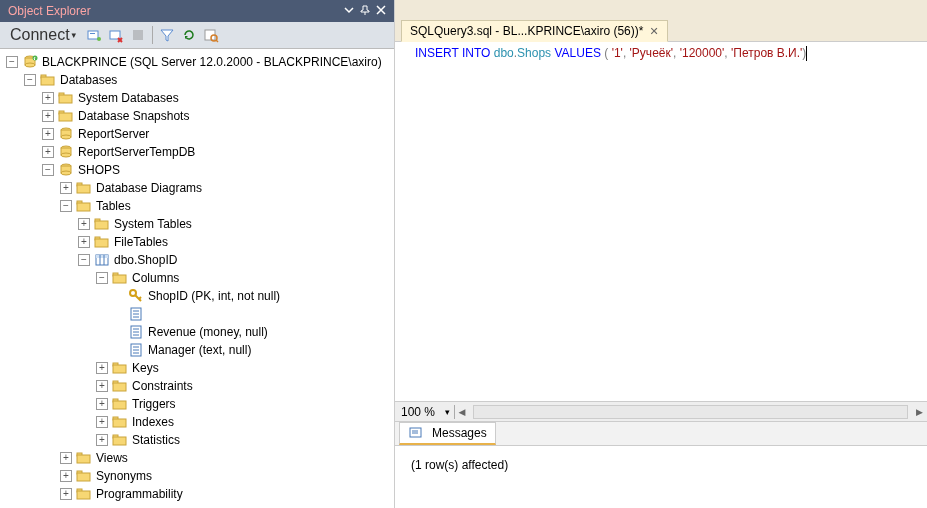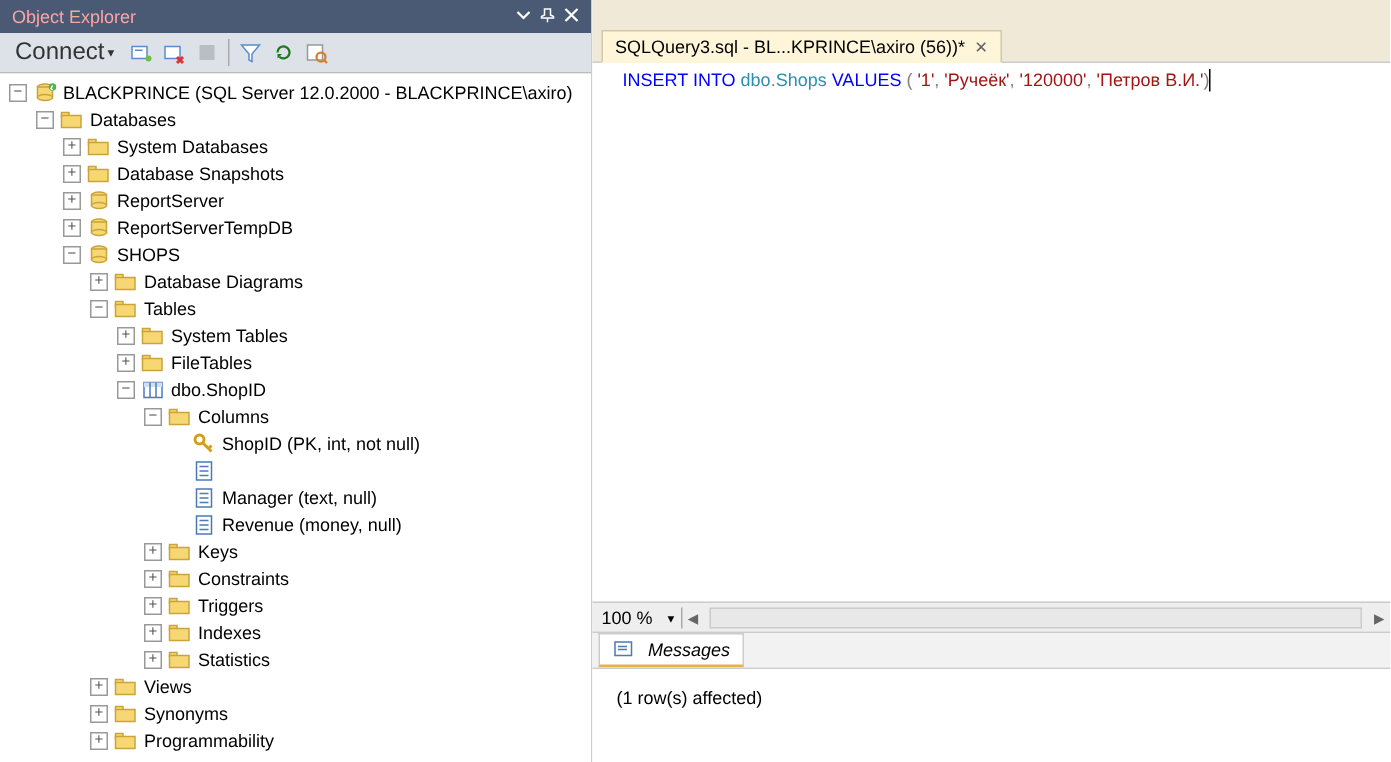--- a/index.html
+++ b/index.html
@@ -29,21 +29,21 @@
   .kw { color: #0000ff; }
   .obj { color: #2b91af; }
   .op { color: #808080; }
   .str { color: #a31515; }
   .cursor-caret { display: inline-block; width: 0; border-left: 1px solid #000; height: 15px; vertical-align: middle; }
   .zoom-bar { display: flex; align-items: center; border-top: 1px solid #ccc; background: #eee; height: 20px; font-size: 11px; }
   .zoom-val { padding: 0 6px; }
   .zoom-dd { font-size: 9px; padding: 0 4px; }
   .scroll-track { flex: 1; height: 14px; background: #e8e8e8; border: 1px solid #ccc; position: relative; margin: 2px 4px; }
   .msg-tabbar { display: flex; border-top: 1px solid #ccc; background: #f2f2f2; height: 24px; align-items: flex-end; padding-left: 4px; }
-  .msg-tab { background: #fff; border: 1px solid #ccc; border-bottom: 2px solid #e8b24a; padding: 2px 8px; font-size: 12px; display: flex; align-items: center; gap: 4px; font-style: italic; }
+  .msg-tab { background: #fff; border: 1px solid #ccc; border-bottom: 2px solid #e8b24a; padding: 2px 8px; font-size: 12px; display: flex; align-items: center; gap: 4px; }
   .msg-body { background: #fff; padding: 12px 16px; font-family: Consolas, monospace; font-size: 12px; height: 63px; border-top: 1px solid #ccc; }
 </style>
 </head>
 <body>
 
 <div class="left-pane">
   <div class="oe-title">
     <span>Object Explorer</span>
     <span class="oe-title-buttons">
       <span><svg viewBox="0 0 10 10">
@@ -259,32 +259,32 @@
     </div>
     <div class="tnode" style="padding-left:128px">
       <span class="ticon">
           <svg width="16" height="16">
             <rect x="3" y="2" width="10" height="12" fill="#fff" stroke="#4a7ab8"></rect>
             <line x1="5" y1="5" x2="11" y2="5" stroke="#4a7ab8"></line>
             <line x1="5" y1="8" x2="11" y2="8" stroke="#4a7ab8"></line>
             <line x1="5" y1="11" x2="11" y2="11" stroke="#4a7ab8"></line>
           </svg>
         </span>
-      <span class="tlabel">Manager (text, null)</span>
+      <span class="tlabel">Revenue (money, null)</span>
     </div>
     <div class="tnode" style="padding-left:128px">
       <span class="ticon">
           <svg width="16" height="16">
             <rect x="3" y="2" width="10" height="12" fill="#fff" stroke="#4a7ab8"></rect>
             <line x1="5" y1="5" x2="11" y2="5" stroke="#4a7ab8"></line>
             <line x1="5" y1="8" x2="11" y2="8" stroke="#4a7ab8"></line>
             <line x1="5" y1="11" x2="11" y2="11" stroke="#4a7ab8"></line>
           </svg>
         </span>
-      <span class="tlabel">Revenue (money, null)</span>
+      <span class="tlabel">Manager (text, null)</span>
     </div>
     <div class="tnode" style="padding-left:96px">
       <span class="expander">+</span>
       <span class="ticon folder">
           <svg width="16" height="16">
             <rect class="tab" x="1" y="3" width="5" height="3"></rect>
             <rect class="body" x="1" y="5" width="13" height="8"></rect>
           </svg>
         </span>
       <span class="tlabel">Keys</span>

